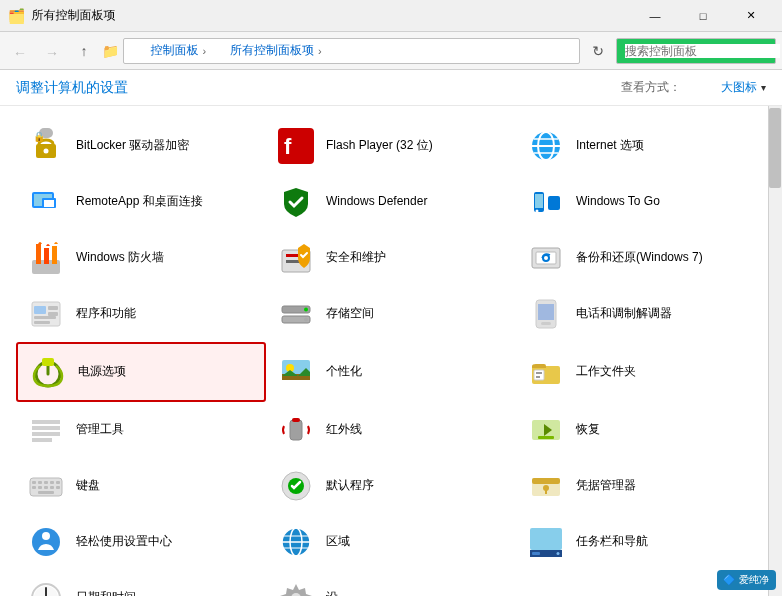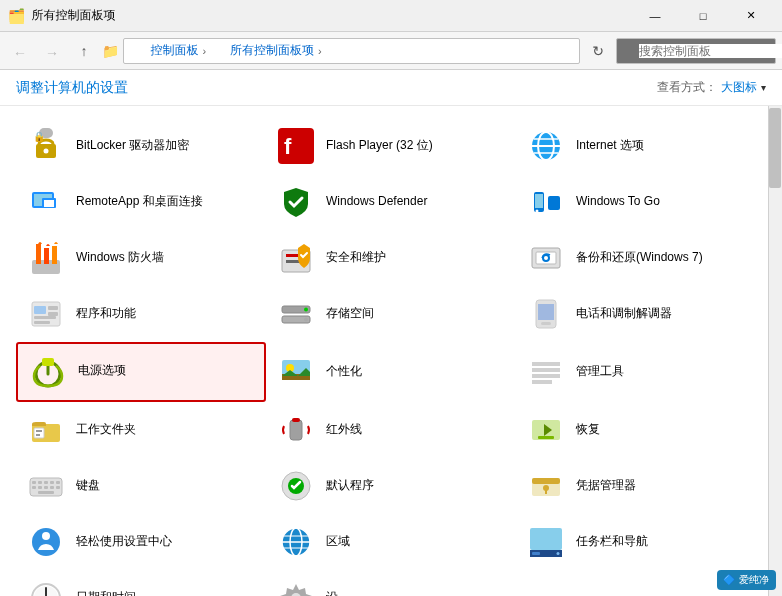--- a/index.html
+++ b/index.html
@@ -103,25 +103,25 @@
       border-radius: 3px;
       color: #555;
       font-size: 14px;
       background: transparent;
       border: none;
     }
     .search-bar {
       width: 160px;
       height: 26px;
       border: 1px solid #c0c0c0;
-      background: #737373;
+      background: #22c55e;
       border-radius: 2px;
       display: flex;
       align-items: center;
-      padding: 0 22px;
+      padding: 0 8px;
       gap: 4px;
     }
     .search-bar input {
       border: none;
       outline: none;
       font-size: 12px;
       flex: 1;
       color: #666;
     }
 
@@ -144,20 +144,21 @@
       display: flex;
       align-items: center;
       gap: 4px;
       font-size: 12px;
       color: #333;
     }
     .view-label { color: #666; }
     .view-current {
       color: #0078d7;
       cursor: pointer;
+      margin-left: 36px;
     }
     .view-dropdown {
       color: #333;
       font-size: 10px;
       cursor: pointer;
     }
 
     
     .main-content {
       padding: 12px 16px;
@@ -194,21 +195,20 @@
       display: flex;
       align-items: center;
       padding: 8px 10px;
       cursor: pointer;
       gap: 10px;
       border-radius: 3px;
     }
     .grid-item.highlighted {
       border: 2px solid #cc0000;
       background: #fff0f0;
-      font-family: Liberation Mono, monospace;
     }
     .item-icon {
       width: 40px;
       height: 40px;
       flex-shrink: 0;
       display: flex;
       align-items: center;
       justify-content: center;
       font-size: 28px;
     }
@@ -437,39 +437,39 @@
             <rect x="4" y="20" width="28" height="6" rx="0" fill="#8b6914"></rect>
             <circle cx="12" cy="14" r="4" fill="#ffdd00"></circle>
             <path d="M4 22 L12 16 L20 22 L28 14 L32 18 L32 22 Z" fill="#2a8a2a"></path>
           </svg>
         </div>
         <span class="item-label">个性化</span>
       </div>
       <div class="grid-item">
         <div class="item-icon">
           <svg viewBox="0 0 36 36" class="icon-svg">
-            <rect x="4" y="8" width="28" height="4" fill="#d0d0d0"></rect>
-            <rect x="4" y="14" width="28" height="4" fill="#d0d0d0"></rect>
-            <rect x="4" y="20" width="28" height="4" fill="#d0d0d0"></rect>
-            <rect x="4" y="26" width="20" height="4" fill="#d0d0d0"></rect>
-          </svg>
-        </div>
-        <span class="item-label">管理工具</span>
-      </div>
-      <div class="grid-item">
-        <div class="item-icon">
-          <svg viewBox="0 0 36 36" class="icon-svg">
             <rect x="4" y="12" width="28" height="18" rx="2" fill="#e8c84a"></rect>
             <path d="M4 14 L4 12 Q4 10 8 10 L16 10 Q18 10 18 12 L18 14 Z" fill="#d4aa30"></path>
             <rect x="6" y="16" width="10" height="10" rx="1" fill="#fff" stroke="#ccc" stroke-width="1"></rect>
             <rect x="8" y="18" width="6" height="2" fill="#999"></rect>
             <rect x="8" y="22" width="4" height="2" fill="#999"></rect>
           </svg>
         </div>
         <span class="item-label">工作文件夹</span>
+      </div>
+      <div class="grid-item">
+        <div class="item-icon">
+          <svg viewBox="0 0 36 36" class="icon-svg">
+            <rect x="4" y="8" width="28" height="4" fill="#d0d0d0"></rect>
+            <rect x="4" y="14" width="28" height="4" fill="#d0d0d0"></rect>
+            <rect x="4" y="20" width="28" height="4" fill="#d0d0d0"></rect>
+            <rect x="4" y="26" width="20" height="4" fill="#d0d0d0"></rect>
+          </svg>
+        </div>
+        <span class="item-label">管理工具</span>
       </div>
       <div class="grid-item">
         <div class="item-icon">
           <svg viewBox="0 0 36 36" class="icon-svg">
             <rect x="12" y="8" width="12" height="20" rx="3" fill="#a0a0a0" stroke="#888" stroke-width="1"></rect>
             <rect x="14" y="6" width="8" height="4" rx="2" fill="#cc0000"></rect>
             <path d="M6 14 Q4 18 6 22" stroke="#cc0000" stroke-width="2" fill="none"></path>
             <path d="M30 14 Q32 18 30 22" stroke="#cc0000" stroke-width="2" fill="none"></path>
           </svg>
         </div>

